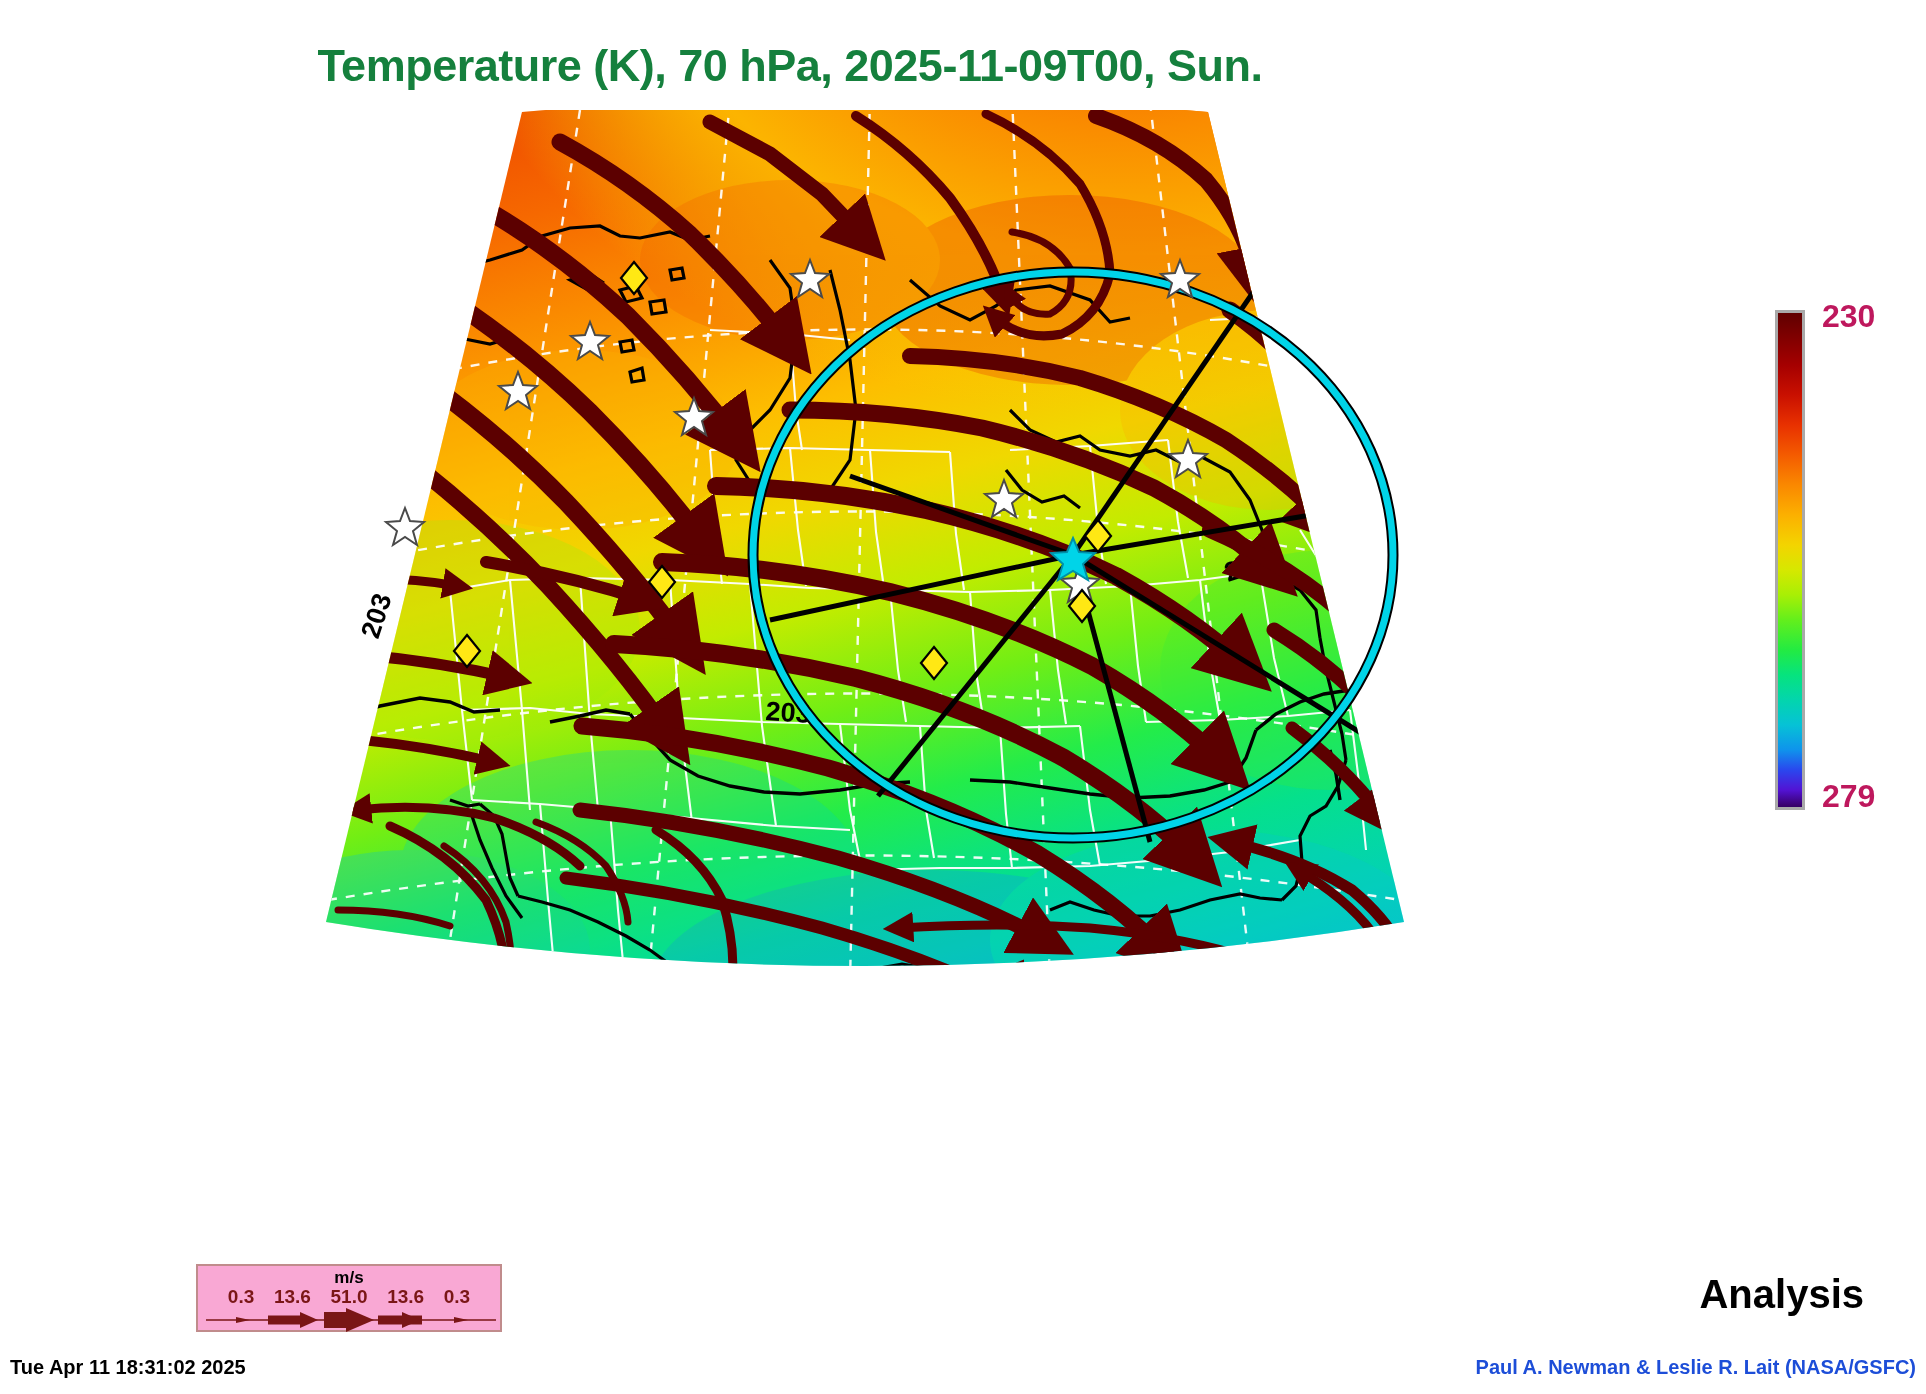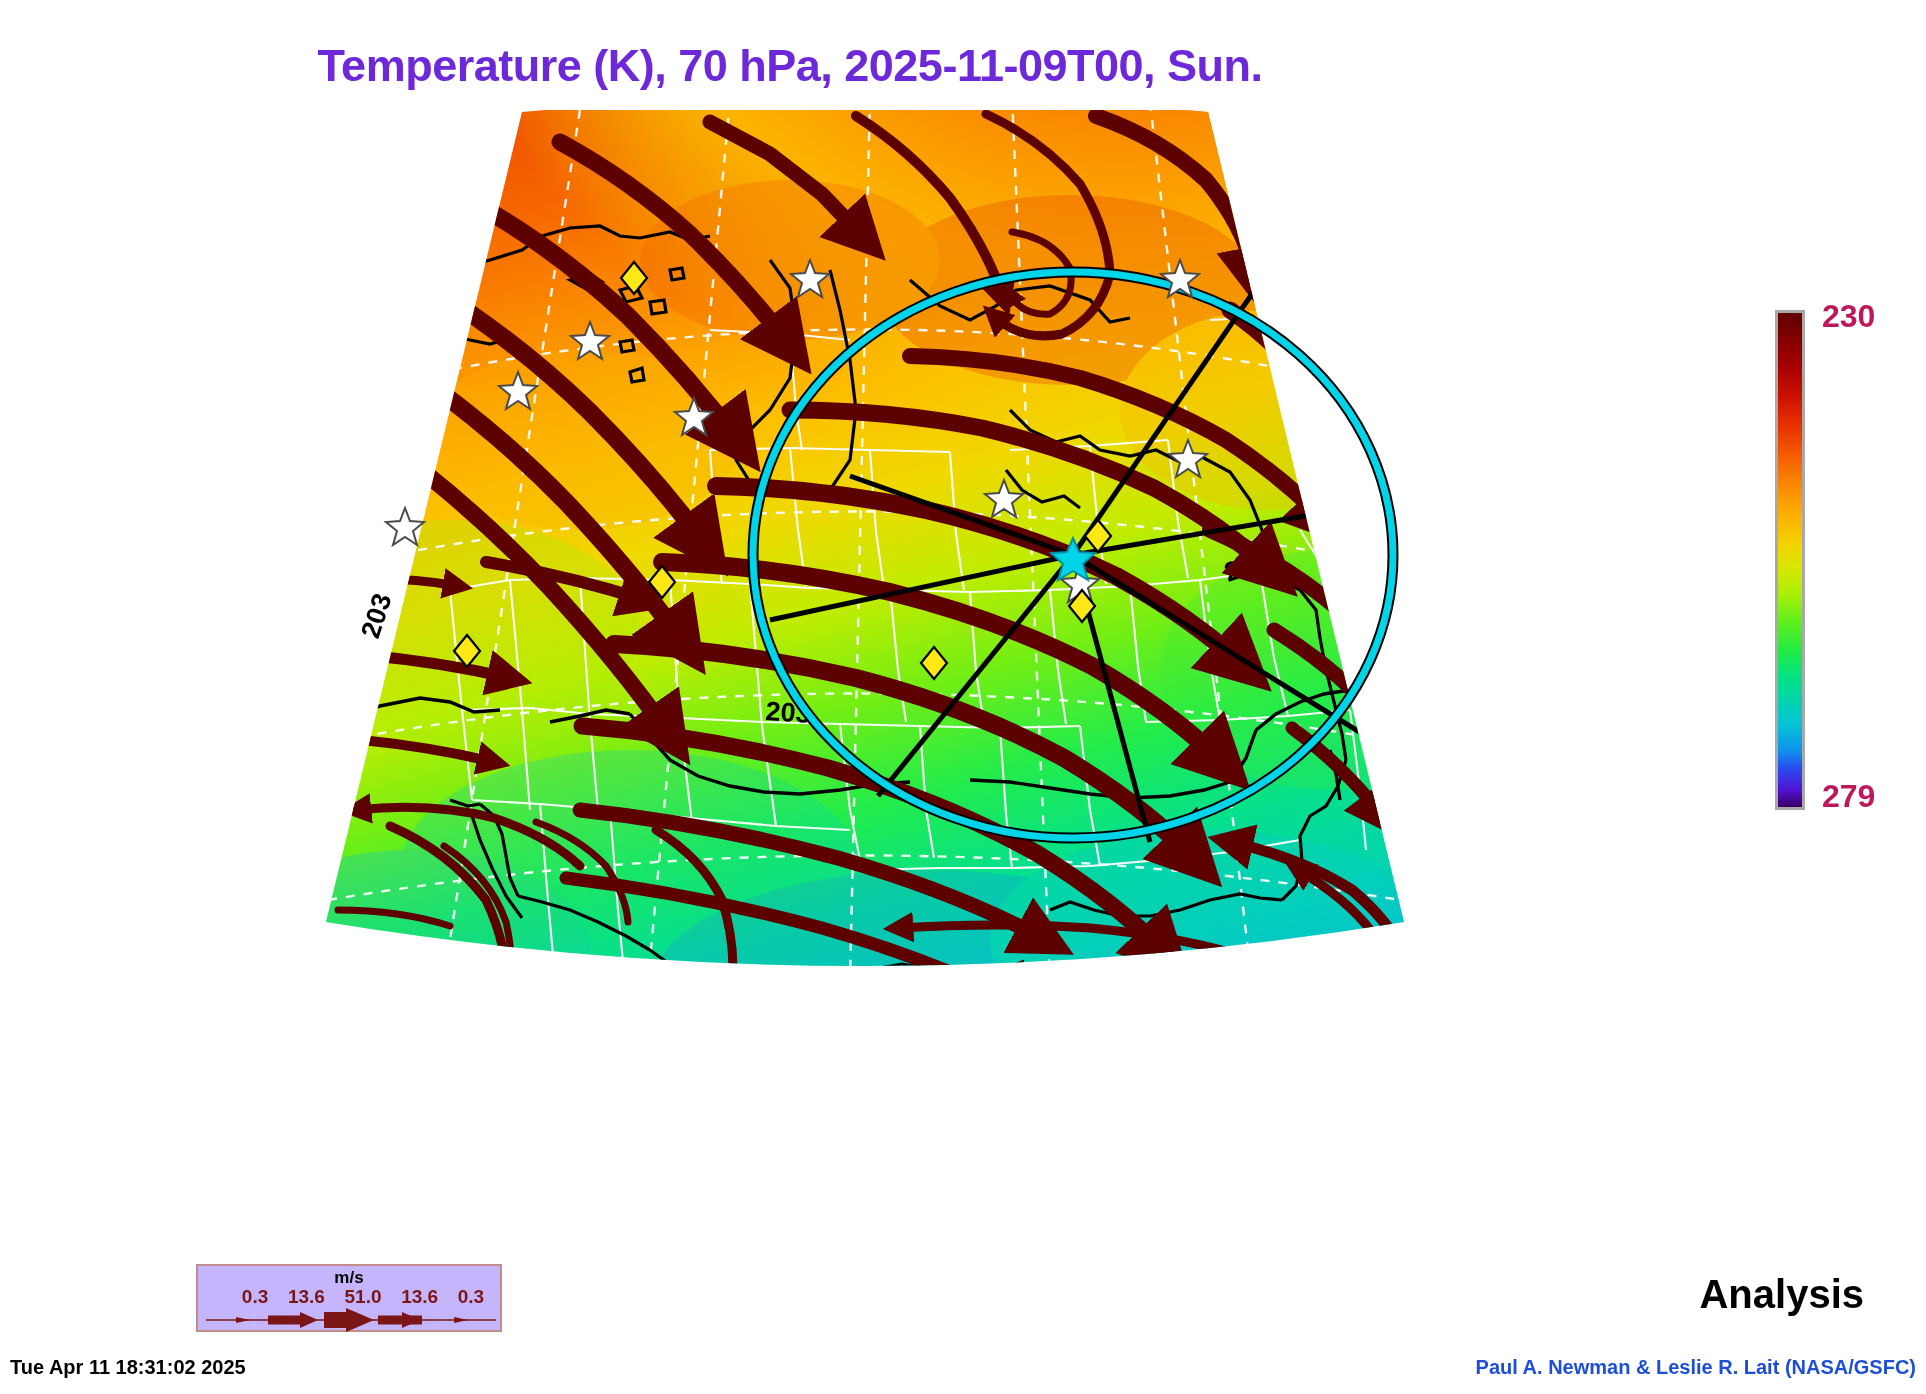--- a/index.html
+++ b/index.html
@@ -16,21 +16,21 @@
     overflow: hidden;
   }
   #plot-title {
     position: absolute;
     left: 0;
     top: 40px;
     width: 1580px;
     text-align: center;
     font-size: 45px;
     font-weight: bold;
-    color: #6d28d9;
+    color: #15803d;
     letter-spacing: -0.5px;
     white-space: nowrap;
   }
   #map-area {
     position: absolute;
     left: 150px;
     top: 110px;
     width: 1430px;
     height: 1110px;
   }
@@ -88,42 +88,41 @@
 
   
   #wind-legend {
     position: absolute;
     left: 196px;
     top: 1264px;
     width: 306px;
     height: 68px;
     border: 2px solid #c08c8c;
     box-sizing: border-box;
-    background: #c4b5fd;
+    background: #f9a8d4;
   }
   #wind-legend-unit {
     position: absolute;
     top: 2px;
     left: 0;
     width: 100%;
     text-align: center;
     font-size: 17px;
     font-weight: bold;
     color: #000000;
   }
   #wind-legend-values {
     position: absolute;
     top: 20px;
     left: 0;
     width: 100%;
     display: flex;
     justify-content: space-around;
     padding: 0 20px;
     box-sizing: border-box;
-    margin-left: 14px;
   }
   #wind-legend-values span {
     font-size: 19px;
     font-weight: bold;
     color: #7a1616;
   }
   #wind-legend-arrow {
     position: absolute;
     top: 42px;
     left: 8px;

